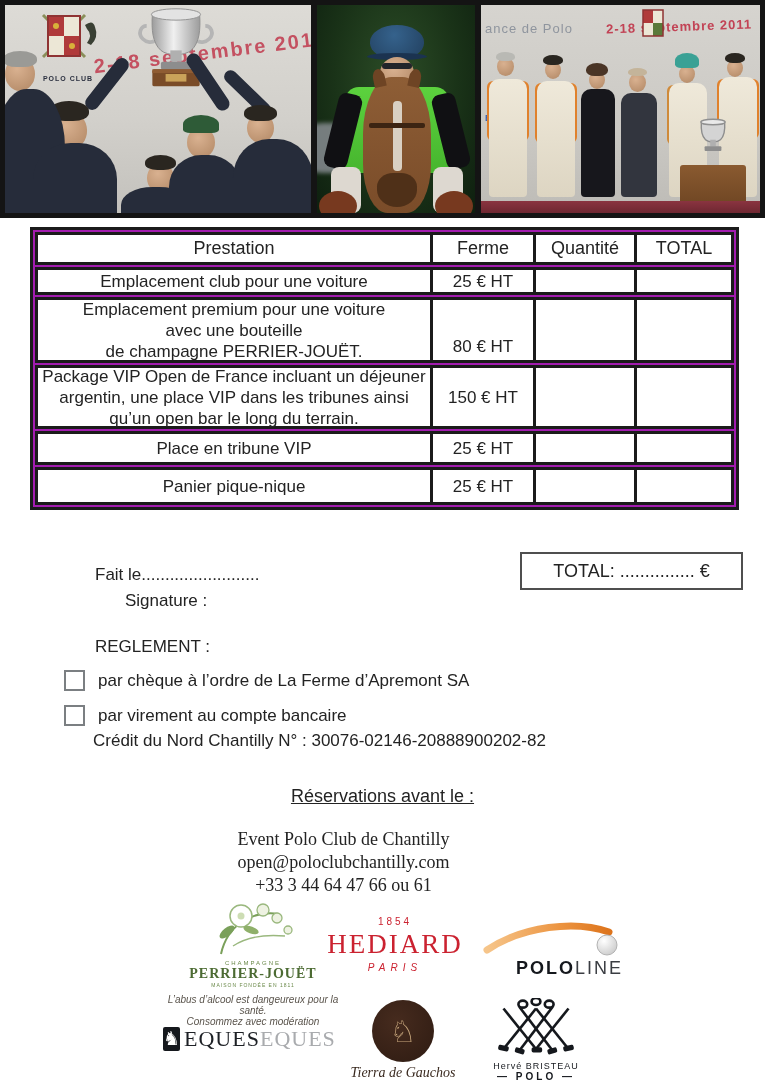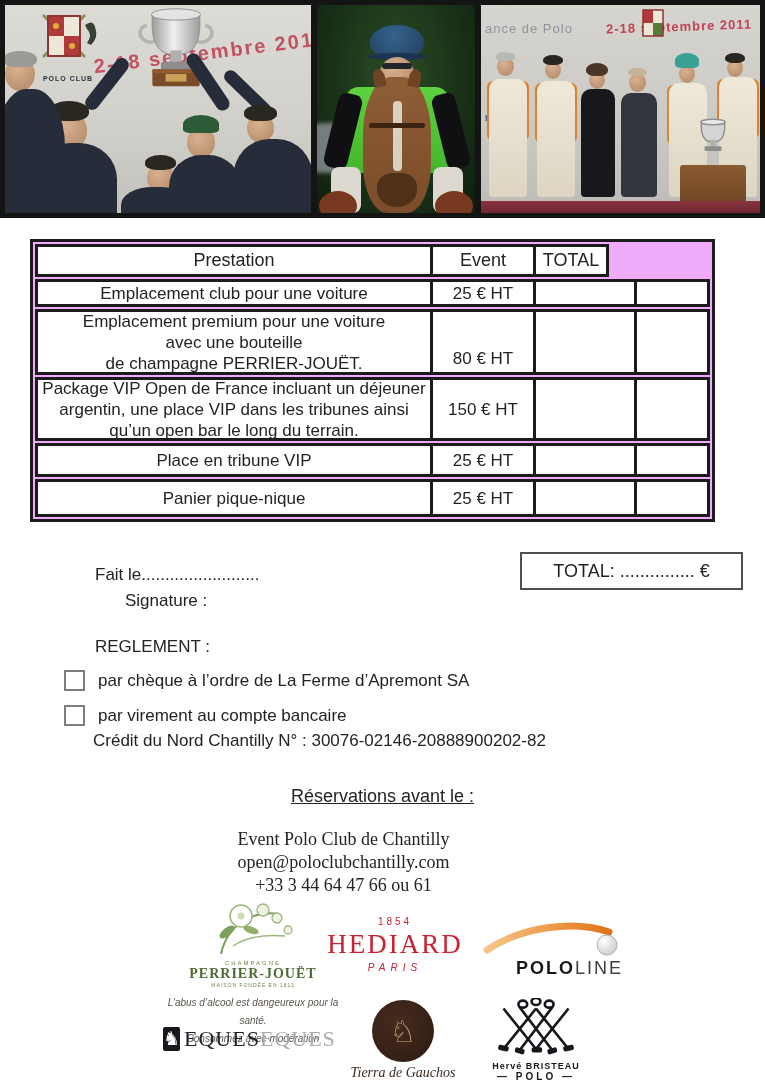--- a/index.html
+++ b/index.html
@@ -33,28 +33,28 @@
   .carpet{position:absolute;left:0;right:0;bottom:0;height:12px;background:linear-gradient(#8a3440,#6e2731);}
   .pedestal{position:absolute;background:linear-gradient(#8a5a30,#6e4523);border-radius:3px 3px 0 0;}
   .helmet{position:absolute;background:radial-gradient(circle at 45% 30%,#35628c,#22405f);border-radius:50% 50% 46% 46%;}
   .jersey{position:absolute;background:linear-gradient(#5cd23e,#46b52e);border-radius:14px 14px 0 0;}
   .horse-head{position:absolute;background:linear-gradient(#8e5e36,#7a4c29);border-radius:42% 42% 36% 36%;}
   .blaze{position:absolute;background:#d9d0c3;border-radius:4px;}
   .muzzle{position:absolute;background:#4f3018;border-radius:40% 40% 50% 50%;}
   .kneepad{position:absolute;background:#77391f;border-radius:50%;}
 
   
-  .ptable{position:absolute;left:30px;top:227px;border:3px solid #1b1b1b;padding:2px;background:#f0abfc;margin-top:12px;}
+  .ptable{position:absolute;left:30px;top:227px;border:3px solid #1b1b1b;padding:2px;background:#a21caf;}
   .trow{display:flex;margin-top:2px;}
   .trow:first-child{margin-top:0;}
   .tcell{border:3px solid #1b1b1b;margin-left:-3px;box-sizing:border-box;display:flex;
          align-items:center;justify-content:center;text-align:center;font-size:17px;
          line-height:21px;white-space:pre-line;background:#fff;}
   .trow .tcell:first-child{margin-left:0;}
-  .c1{width:398px;} .c2{width:106px;} .c3{width:104px;} .c4{width:76px;}
+  .c1{width:398px;} .c2{width:106px;} .c3{width:104px;} .c4{width:100px;}
   .h-head{height:33px;font-size:18px;}
   .h-r1{height:28px;} .h-r2{height:66px;} .h-r3{height:64px;} .h-r4{height:34px;} .h-r5{height:38px;}
   .valign-bottom{align-items:flex-end;padding-bottom:3px;}
 
   
   .total-box{position:absolute;left:520px;top:552px;width:219px;height:34px;border:2px solid #4f4f4f;
              display:flex;align-items:center;justify-content:center;font-size:18px;}
   .fait-le{position:absolute;left:95px;top:565px;font-size:17px;}
   .signature{position:absolute;left:125px;top:591px;font-size:17px;}
   .reglement{position:absolute;left:95px;top:637px;font-size:17px;}
@@ -67,39 +67,39 @@
   .resa-title{position:absolute;left:0;width:765px;top:786px;text-align:center;font-size:18px;text-decoration:underline;}
   .contact{position:absolute;left:0;width:687px;top:828px;text-align:center;font-size:18px;line-height:23px;font-family:Liberation Serif, serif;}
 
   
   .sp{position:absolute;text-align:center;}
   .perrier{left:158px;top:898px;width:190px;}
   .perrier-name{font-family:"Liberation Serif","DejaVu Serif",serif;font-size:14px;font-weight:700;
                 color:#4c6b33;letter-spacing:1px;}
   .perrier-top{font-size:6px;color:#6b8a4a;letter-spacing:2px;}
   .perrier-sub{font-size:5px;color:#6b8a4a;letter-spacing:1px;}
-  .warning{font-size:10px;font-style:italic;color:#5a544c;line-height:18px;margin-top:6px;}
+  .warning{font-size:10px;font-style:italic;color:#5a544c;line-height:11px;margin-top:6px;}
   .hediard{left:322px;top:916px;width:146px;color:#cb2230;}
   .hediard-year{font-size:10px;letter-spacing:3px;}
   .hediard-name{font-family:"Liberation Serif","DejaVu Serif",serif;font-size:27px;letter-spacing:2px;margin:2px 0;}
   .hediard-city{font-size:10px;letter-spacing:5px;font-style:italic;}
   .pololine{left:483px;top:918px;width:140px;}
   .pololine-text{font-size:18px;letter-spacing:2px;color:#15181d;text-align:right;margin-top:-4px;}
   .pololine-text b{font-weight:700;} .pololine-text span{font-weight:400;color:#3a3d42;}
   .equestrio{left:163px;top:1026px;width:160px;display:flex;align-items:center;gap:4px;}
   .eq-icon{width:24px;height:24px;background:#15181d;color:#fff;font-size:19px;line-height:24px;text-align:center;border-radius:2px;}
   .eq-text{font-family:"Liberation Serif","DejaVu Serif",serif;font-size:22px;letter-spacing:1px;}
   .eq-text .dark{color:#1d2025;} .eq-text .lite{color:#a9abae;}
   .tierra{left:349px;top:1000px;width:108px;}
   .tierra-circle{width:62px;height:62px;margin:0 auto;border-radius:50%;
                  background:radial-gradient(circle at 40% 35%,#462b1e,#2e1b12);
                  display:flex;align-items:center;justify-content:center;color:#c9a87e;font-size:30px;}
   .tierra-script{font-family:"Liberation Serif","DejaVu Serif",serif;font-style:italic;font-size:14px;color:#3a2a20;margin-top:3px;}
   .bristeau{left:477px;top:998px;width:118px;}
-  .bristeau-name{font-size:9px;font-weight:700;color:#15181d;letter-spacing:1px;margin-top:1px;}
+  .bristeau-name{font-size:9px;font-weight:400;color:#15181d;letter-spacing:1px;margin-top:1px;}
   .bristeau-polo{font-size:10px;font-weight:700;color:#15181d;letter-spacing:3px;}
 </style>
 </head>
 <body>
 
 <div class="page">
 
   <div class="banner">
 
     <div class="photo photo1">
@@ -223,21 +223,22 @@
         <rect x="39" y="48" width="12" height="14" fill="#b0b0b0"></rect>
         <rect x="27" y="62" width="36" height="10" rx="2" fill="#8d8d8d"></rect>
       </svg>
       <div class="carpet"></div>
     </div>
   </div>
 
   <div class="ptable">
     <div class="trow">
       <div class="tcell c1 h-head">Prestation</div>
-      <div class="tcell c2 h-head">Event</div>
+      <div class="tcell c2 h-head">Ferme</div>
+      <div class="tcell c3 h-head">Quantité</div>
       <div class="tcell c4 h-head">TOTAL</div>
     </div>
     <div class="trow">
       <div class="tcell c1 h-r1">Emplacement club pour une voiture</div>
       <div class="tcell c2 h-r1">25 € HT</div>
       <div class="tcell c3 h-r1"></div>
       <div class="tcell c4 h-r1"></div>
     </div>
     <div class="trow">
       <div class="tcell c1 h-r2">Emplacement premium pour une voiture

